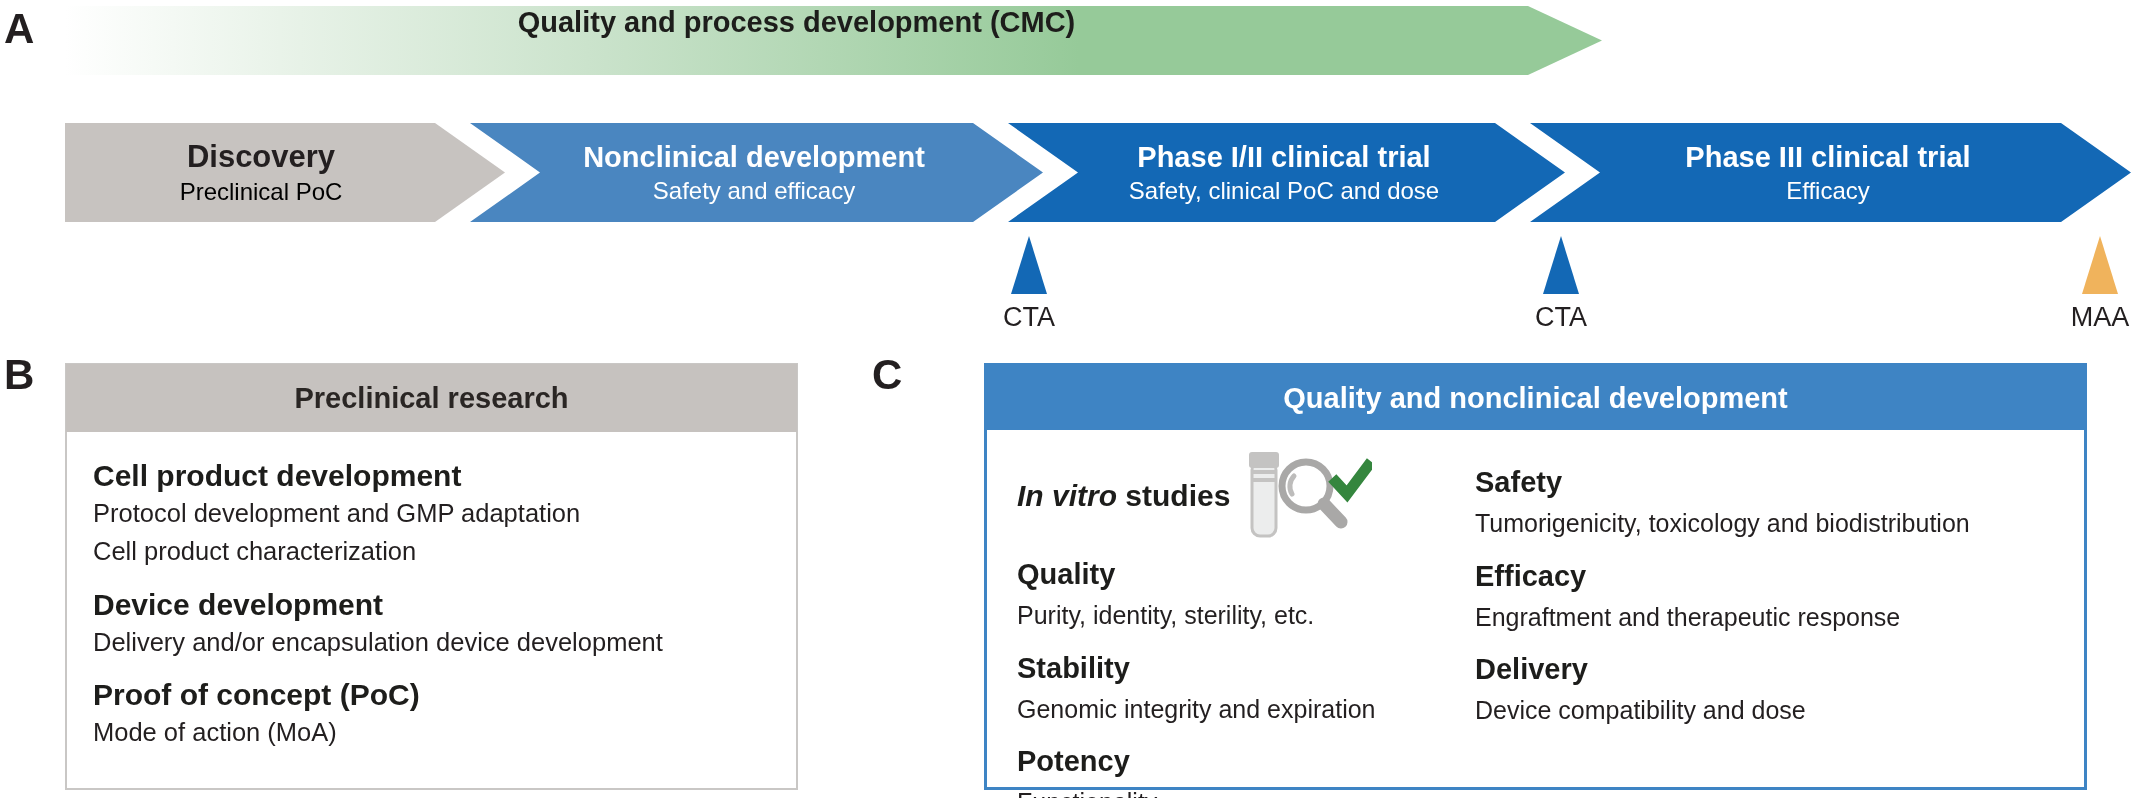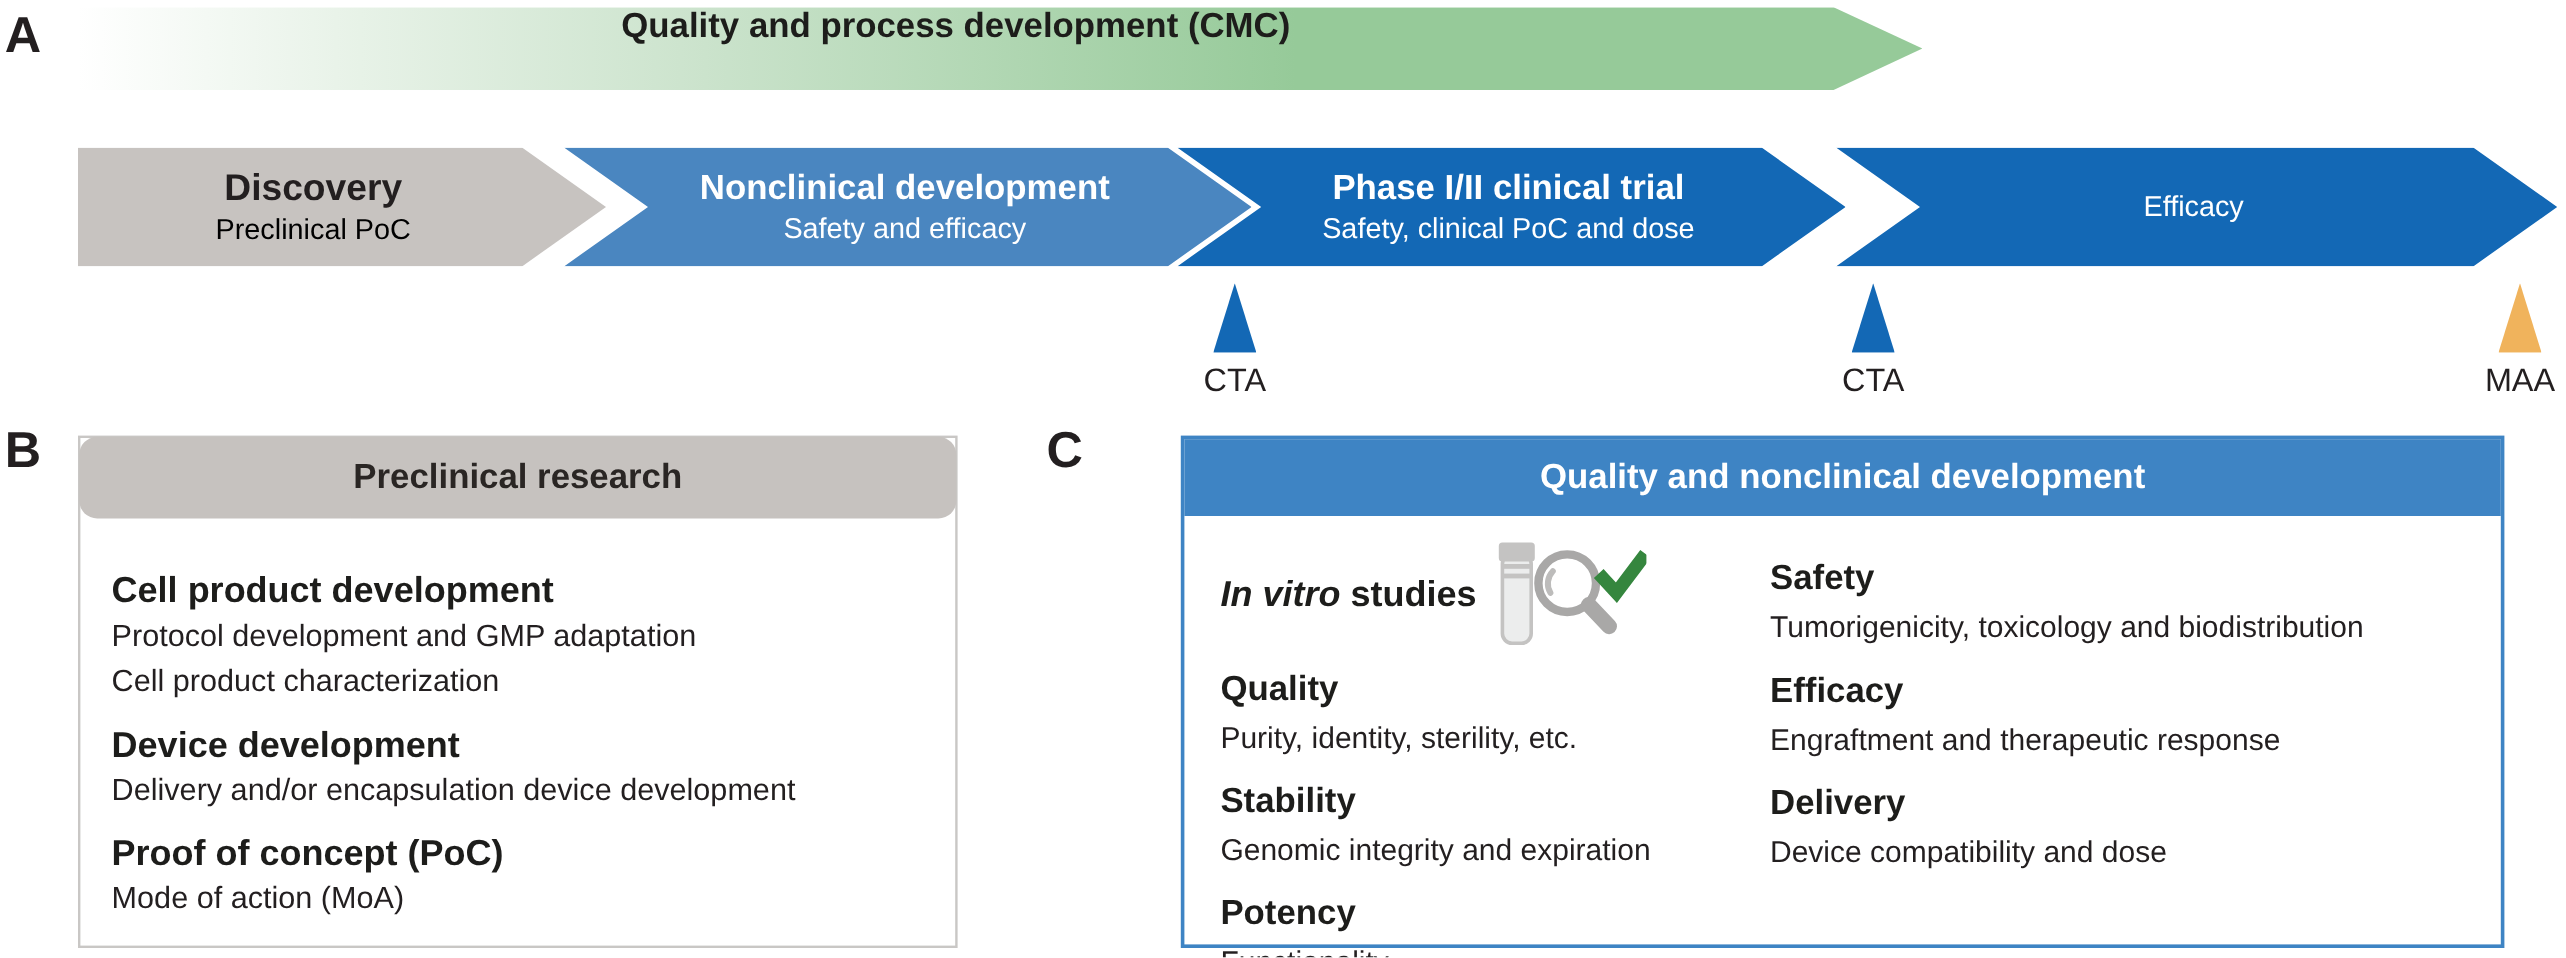--- a/index.html
+++ b/index.html
@@ -19,37 +19,37 @@
 
   .chevron{position:absolute;top:123px;height:99px;display:flex;flex-direction:column;
     align-items:center;justify-content:center;text-align:center;row-gap:5px;}
   .chevron.flat-left{clip-path:polygon(0 0,calc(100% - 70px) 0,100% 50%,calc(100% - 70px) 100%,0 100%);}
   .chevron.notched{clip-path:polygon(0 0,calc(100% - 70px) 0,100% 50%,calc(100% - 70px) 100%,0 100%,70px 50%);}
   .chevron .title{font-size:29px;font-weight:bold;line-height:1.05;}
   .chevron .subtitle{font-size:24px;line-height:1.05;}
   #chevron-discovery{left:65px;width:440px;padding-right:48px;box-sizing:border-box;}
   #chevron-discovery .title{font-size:31px;}
   #chevron-nonclinical{left:470px;width:573px;padding-left:50px;padding-right:55px;box-sizing:border-box;}
-  #chevron-phase12{left:981px;width:557px;padding-left:50px;padding-right:55px;box-sizing:border-box;}
+  #chevron-phase12{left:1008px;width:557px;padding-left:50px;padding-right:55px;box-sizing:border-box;}
   #chevron-phase3{left:1530px;width:601px;padding-left:50px;padding-right:55px;box-sizing:border-box;}
 
   .milestone{position:absolute;top:236px;width:90px;text-align:center;}
   .milestone .tri{width:36px;height:58px;margin:0 auto;clip-path:polygon(50% 0,100% 100%,0 100%);}
   .milestone .mlabel{display:block;margin-top:8px;font-size:27px;color:#231f20;}
   #milestone-cta1{left:984px;}
   #milestone-cta2{left:1516px;}
   #milestone-maa{left:2055px;}
 
   
   .panel{position:absolute;top:363px;height:427px;box-sizing:border-box;background:#ffffff;}
   .panel-header{display:flex;align-items:center;justify-content:center;font-weight:bold;font-size:29px;}
 
   
   #panel-b{left:65px;width:733px;border:2px solid #c9c7c5;}
-  #panel-b .panel-header{height:68px;background:#c6c2bf;color:#2a2624;margin:-1px -1px 17px -1px;border-radius:15px;}
+  #panel-b .panel-header{height:68px;background:#c6c2bf;color:#2a2624;margin:-1px -1px 0 -1px;}
   #panel-b .panel-body{padding:26px 20px 0 26px;}
   .b-heading{font-size:30px;font-weight:bold;color:#1d1d1b;line-height:1.2;margin-top:16px;}
   .b-heading:first-child{margin-top:0;}
   .b-line{font-size:25.5px;color:#231f20;line-height:1.5;}
 
   
   #panel-c{left:984px;width:1103px;border:3px solid #3e84c4;}
   #panel-c .panel-header{height:64px;background:#3e84c4;color:#ffffff;}
   #panel-c .panel-body{display:flex;padding:20px 10px 0 30px;}
   .c-col{box-sizing:border-box;}
@@ -83,20 +83,21 @@
     <div class="title" style="color: rgb(255, 255, 255);">Nonclinical development</div>
     <div class="subtitle" style="color: rgb(255, 255, 255);">Safety and efficacy</div>
   </div>
 
   <div class="chevron notched" id="chevron-phase12" style="background-color: rgb(19, 104, 181);">
     <div class="title" style="color: rgb(255, 255, 255);">Phase I/II clinical trial</div>
     <div class="subtitle" style="color: rgb(255, 255, 255);">Safety, clinical PoC and dose</div>
   </div>
 
   <div class="chevron notched" id="chevron-phase3" style="background-color: rgb(19, 104, 181);">
+    <div class="title" style="color: rgb(255, 255, 255);">Phase III clinical trial</div>
     <div class="subtitle" style="color: rgb(255, 255, 255);">Efficacy</div>
   </div>
 
   <div class="milestone" id="milestone-cta1">
     <div class="tri" style="background-color: rgb(19, 104, 181);"></div>
     <span class="mlabel">CTA</span>
   </div>
   <div class="milestone" id="milestone-cta2">
     <div class="tri" style="background-color: rgb(19, 104, 181);"></div>
     <span class="mlabel">CTA</span>

